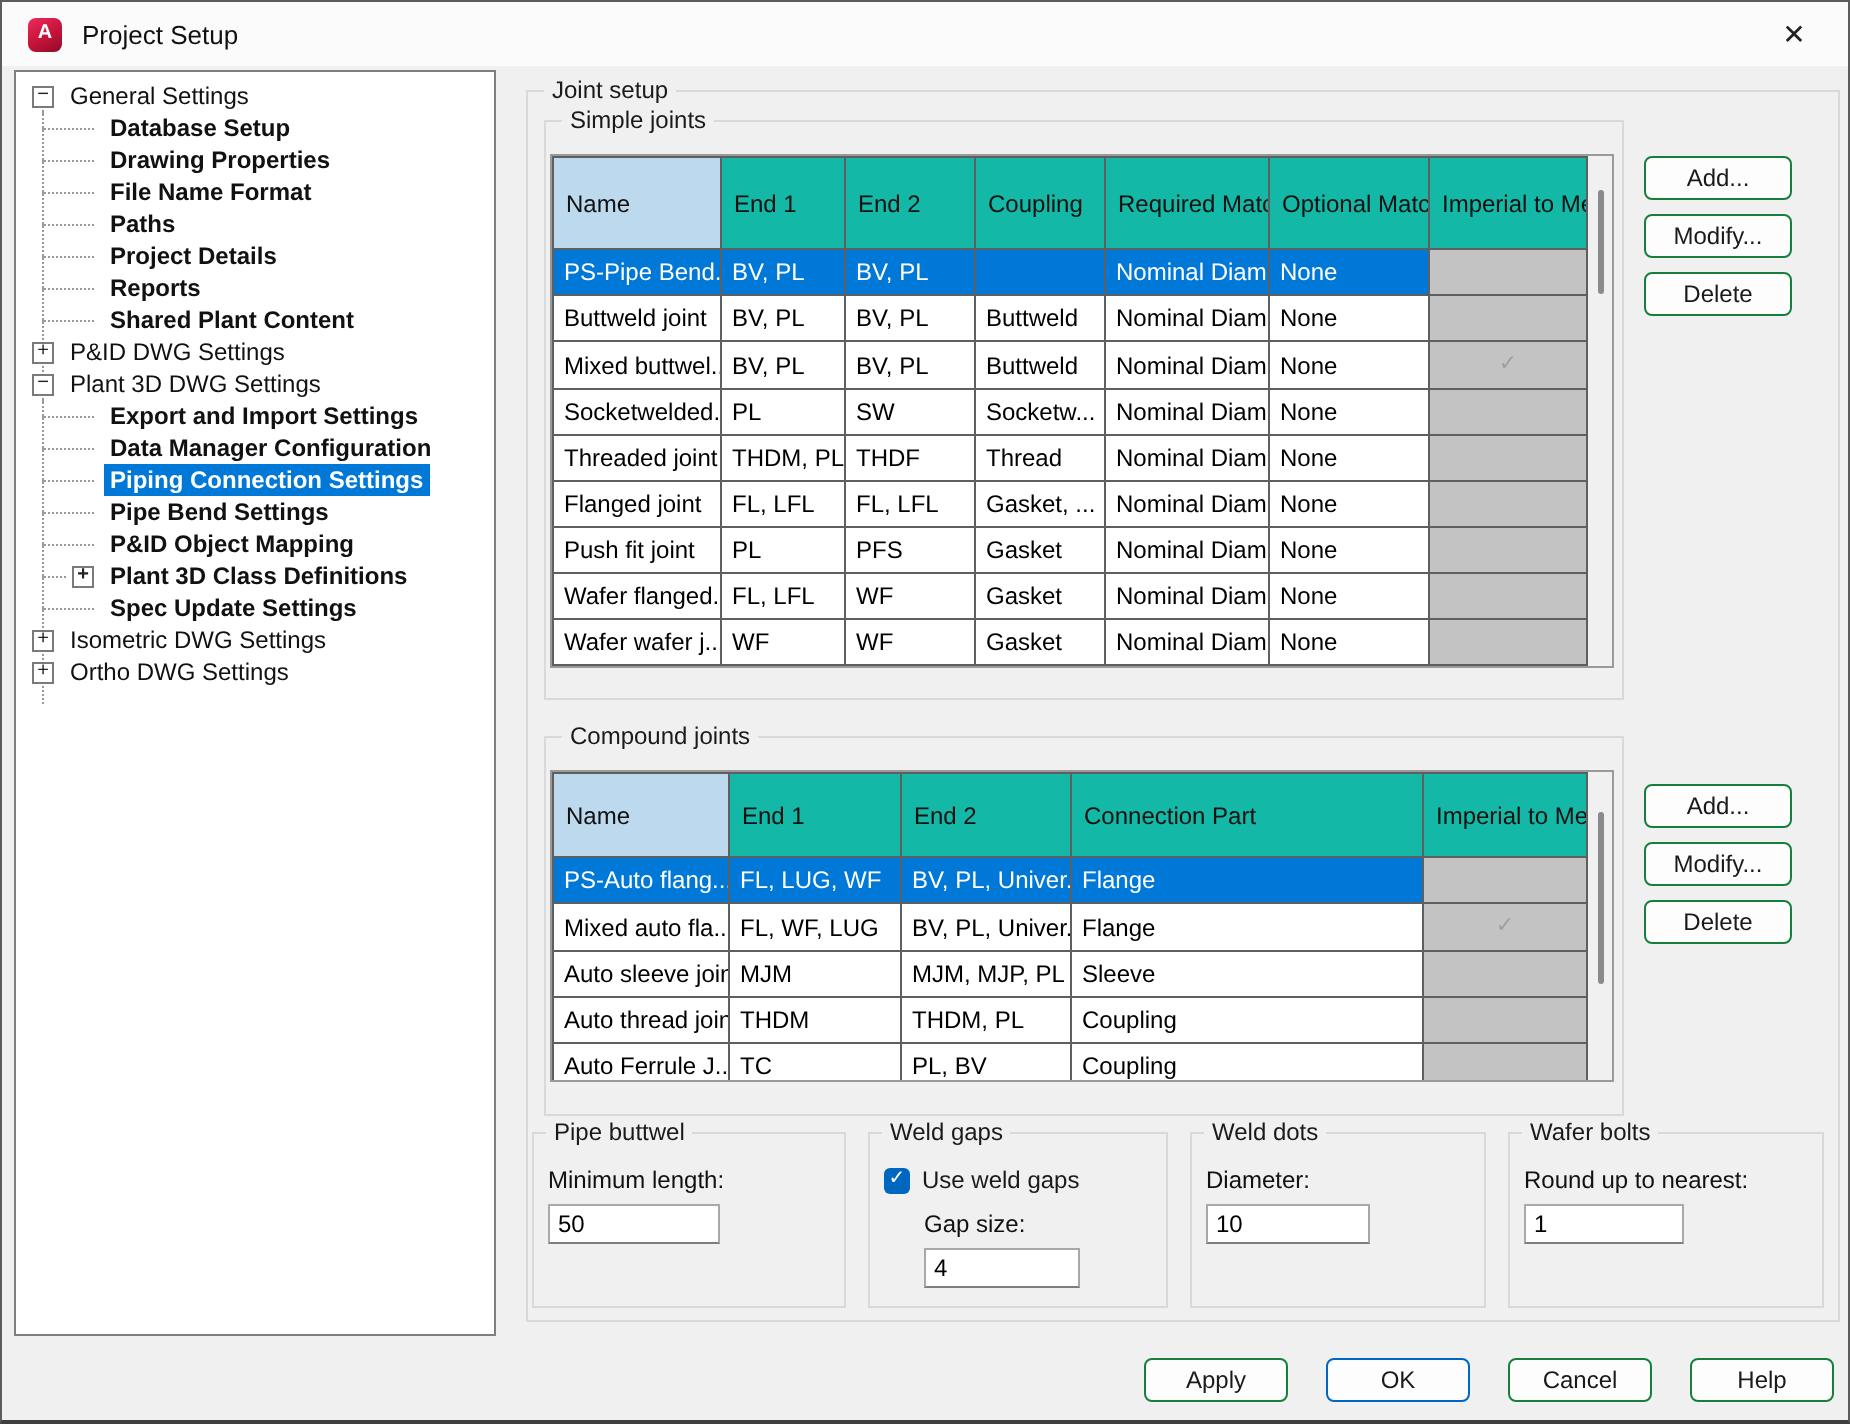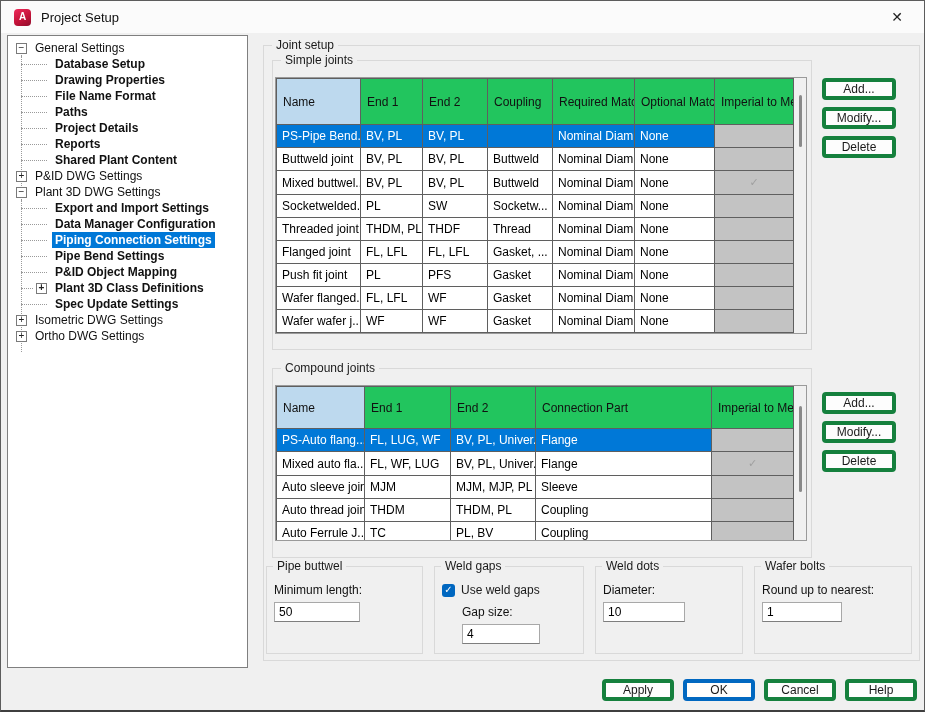--- a/index.html
+++ b/index.html
@@ -56,38 +56,38 @@
   #compound-group { left:8px; top:322px; width:540px; height:190px; }
   .tblwrap {
     position:absolute; left:2px; top:16px; display:flex;
     border:1px solid #9a9a9a; background:#fff;
   }
   #simple-wrap   { width:532px; height:257px; overflow:hidden; }
   #compound-wrap { width:532px; height:156px; overflow:hidden; }
   table.grid { table-layout:fixed; width:517px; border-collapse:collapse; font-size:12px; }
   .grid th, .grid td { border:1px solid #5f5f5f; overflow:hidden; white-space:nowrap; }
   .grid th {
-    background:#22c55e; font-weight:normal; text-align:left;
+    background:#14b8a6; font-weight:normal; text-align:left;
     padding:2px 6px; vertical-align:middle; color:#111;
   }
   #simple-grid th { height:46px; }
   #compound-grid th { height:42px; }
   .grid th.name-h { background:#bdd9ee; }
   .grid td { padding:0 5px; height:23px; color:#000; background:#fff; }
   .grid tr.sel td { background:#0078d7; color:#fff; }
   .grid td.imp { background:#c3c3c3 !important; padding:0; }
   .imp-box { width:11px; height:11px; background:#fff; border-radius:3px; margin:0 auto; }
   .imp-check { display:block; text-align:center; color:#9f9f9f; font-size:11px; line-height:23px; }
   .vscroll { width:13px; background:#f0f0f0; position:relative; flex:0 0 13px; }
   .vthumb { position:absolute; left:5px; width:3px; background:#8a8a8a; border-radius:2px; }
   #simple-thumb { top:17px; height:52px; }
   #compound-thumb { top:20px; height:86px; }
   
   .btn {
-    min-width:72px; height:22px; background:#fdfdfd; border:4px solid #15803d;
+    min-width:72px; height:22px; background:#fdfdfd; border:1px solid #15803d;
     border-radius:4px; font-size:12px; color:#1a1a1a;
     display:flex; align-items:center; justify-content:center; cursor:default;
     font-family:"Liberation Sans", sans-serif;
   }
   .btn.ok { border-color:#0067c0; }
   .side-btns { position:absolute; width:74px; display:flex; flex-direction:column; gap:7px; }
   #simple-btns { left:558px; top:32px; }
   #compound-btns { left:558px; top:346px; }
   
   #bottom-row { position:absolute; left:2px; top:520px; width:650px; display:flex; gap:11px; }
@@ -109,21 +109,21 @@
   #diameter-input { width:82px; }
   #round-up-input { width:80px; }
   .cb-row { display:flex; align-items:center; }
   .cb {
     width:13px; height:13px; background:#0067c0; border-radius:3px;
     color:#fff; font-size:10px; line-height:1;
     display:inline-flex; align-items:center; justify-content:center; margin-right:6px;
   }
   .gap-block { margin:8px 0 0 20px; }
   
-  #footer { position:absolute; top:678px; right:7px; display:flex; gap:9px; }
+  #footer { position:absolute; top:678px; right:7px; display:flex; gap:19px; }
 </style>
 </head>
 <body>
 
 <div id="window">
 
   <div class="titlebar">
     <div class="app-icon">A</div>
     <div class="win-title">Project Setup</div>
     <div class="close-btn">✕</div>

